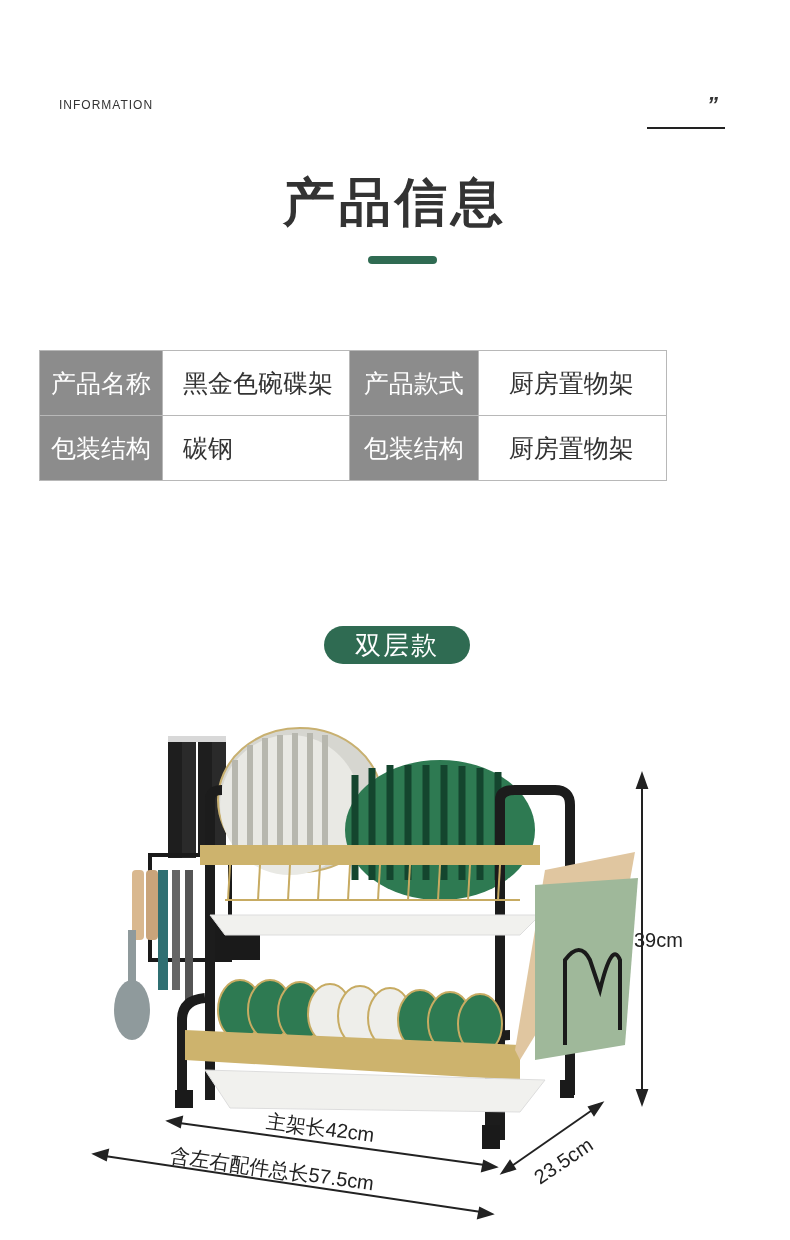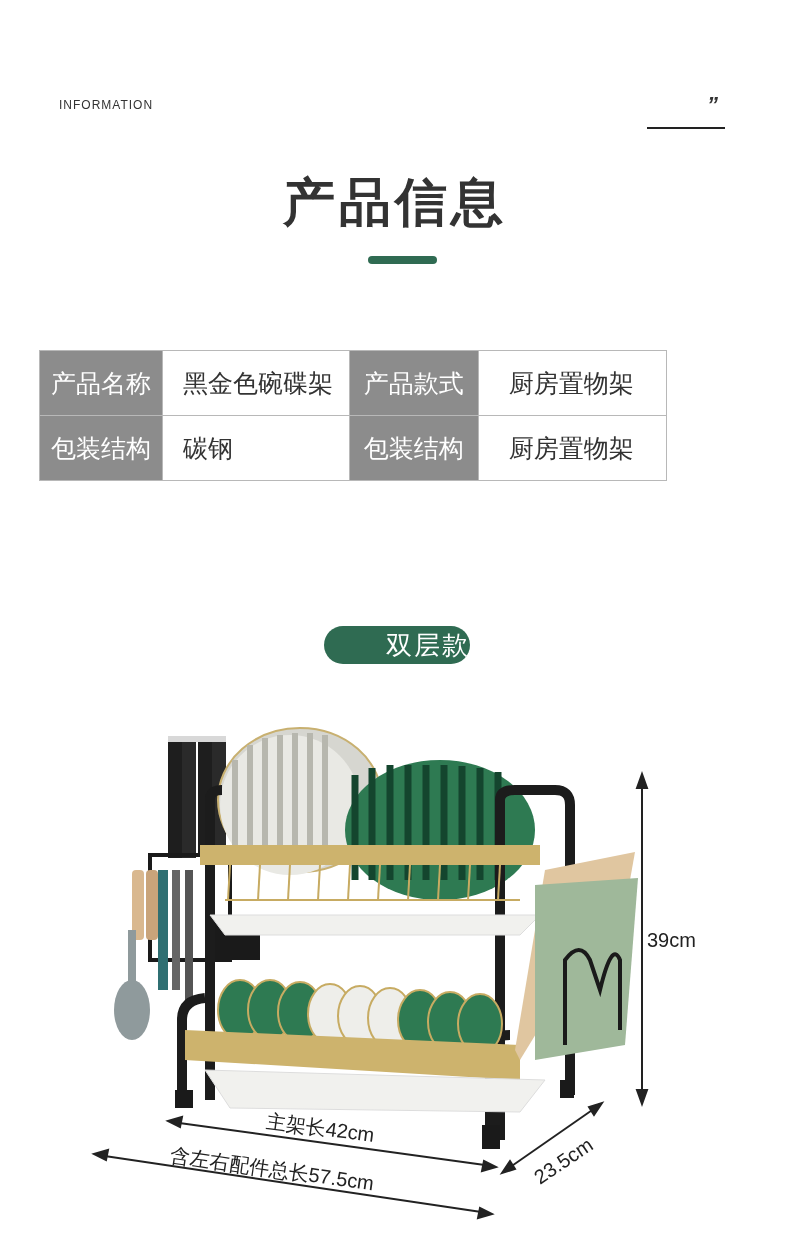--- a/index.html
+++ b/index.html
@@ -18,21 +18,21 @@
   .spec-table { position:absolute; left:39px; top:350px; width:628px; border-collapse:collapse; }
   .spec-table td { border:1px solid #b8b8b8; height:64px; font-size:25px; padding:0; }
   .spec-table tr:nth-child(3) td { height:70px; }
   .spec-table td.k { background:#8c8c8c; color:#ffffff; text-align:center; }
   .spec-table td.v { background:#ffffff; color:#333; padding-left:20px; }
   .c1 { width:151px; } .c2 { width:208px; } .c3 { width:159px;font-family:Liberation Serif, serif; } .c4 { width:197px; }
   .spec-table td.v.right { padding-left:30px; }
 
   .variant-pill { position:absolute; left:324px; top:626px; width:146px; height:38px;
                   border-radius:19px; background:#2f6b52; color:#fff; font-size:26px;
-                  text-align:right; line-height:38px; letter-spacing:2px; }
+                  text-align:center; line-height:38px; letter-spacing:2px; }
 
   .product { position:absolute; left:100px; top:700px; width:560px; height:450px; }
   .dim-text { position:absolute; font-size:20px; color:#222; white-space:nowrap;
               font-family:"Liberation Sans", sans-serif; }
 </style>
 </head>
 <body>
 
 <div class="info-label">INFORMATION</div>
 <div class="quote-mark">”</div>
@@ -167,16 +167,16 @@
     <path d="M496 1167 L482 1171 L484 1161 Z"></path>
     <line x1="98" y1="1155" x2="488" y2="1213"></line>
     <path d="M94 1154 L108 1150 L106 1160 Z"></path>
     <path d="M492 1214 L478 1218 L480 1208 Z"></path>
     <line x1="506" y1="1170" x2="598" y2="1106"></line>
     <path d="M502 1173 L510 1161 L515 1169 Z"></path>
     <path d="M602 1103 L594 1115 L589 1107 Z"></path>
   </g>
 </svg>
 
-<div class="dim-text" style="left:647px;top:929px;">39cm</div>
+<div class="dim-text" style="left:634px;top:929px;">39cm</div>
 <div class="dim-text" style="left:268px;top:1108px;transform:rotate(7.5deg);transform-origin:left top;">主架长42cm</div>
 <div class="dim-text" style="left:172px;top:1142px;transform:rotate(8deg);transform-origin:left top;">含左右配件总长57.5cm</div>
 <div class="dim-text" style="left:530px;top:1170px;transform:rotate(-34deg);transform-origin:left top;">23.5cm</div>
 
 </body></html>

